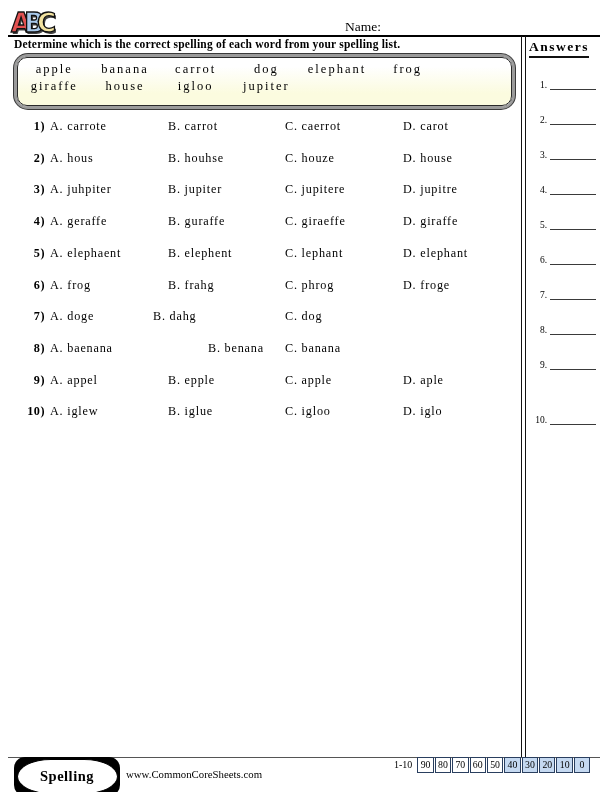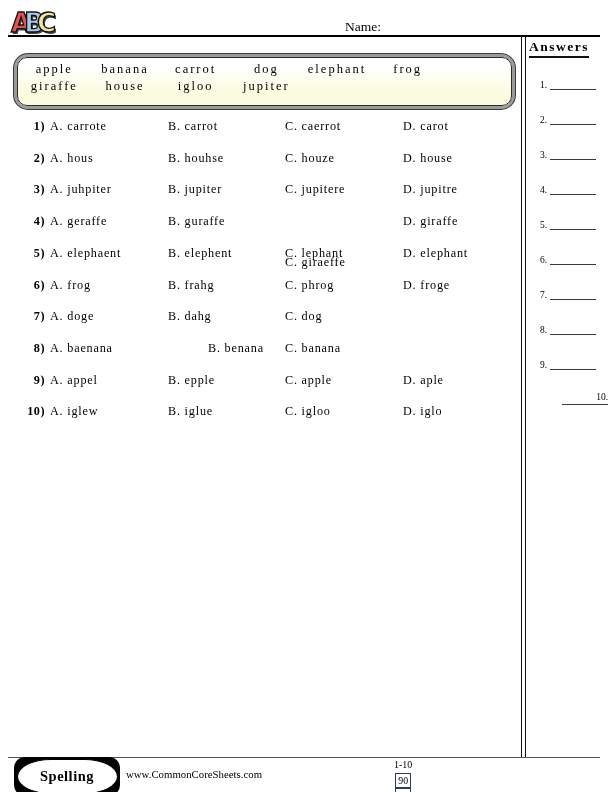--- a/index.html
+++ b/index.html
@@ -45,37 +45,38 @@
   .ans-blank { width:46px; height:11px; margin-left:3px; border-bottom:1.7px solid #3a3a3a; }
   
   .footer-rule { position:absolute; left:8px; top:757px; width:592px; border-top:1.6px solid #555; }
   .badge { position:absolute; left:14px; top:757px; width:106px; height:39px;
            background:#000; border-radius:11px; }
   .badge-oval { position:absolute; left:2.5px; top:2px; right:2.5px; bottom:2px;
                 background:#fff; border:1.5px solid #000; border-radius:50% / 75%;
                 display:flex; align-items:center; justify-content:center;
                 font-size:14.5px; font-weight:bold; letter-spacing:0.5px; }
   .website { position:absolute; left:126px; top:768px; font-size:10.8px; }
-  .score-row { position:absolute; left:394px; top:757px; height:16px; display:flex; align-items:stretch;flex-direction:column; }
+  .score-row { position:absolute; left:394px; top:757px; height:16px; display:flex; align-items:stretch; }
   .score-label { font-size:10px; line-height:16px; margin-right:4px; }
   .score-cell { width:16.4px; margin-left:1px; border:1px solid #2a3f5f; background:#fff;
                 font-size:9.8px; line-height:13px; text-align:center; }
   .score-cell.hl { background:#c5d9f1; }
 </style>
 </head>
 <body>
 
 <div id="page">
 
   <div class="logo">
     <span class="l-a">A</span><span class="l-b">B</span><span class="l-c">C</span>
   </div>
   <div class="name-label">Name:</div>
   <div class="header-rule"></div>
 
+  <div class="instruction">Determine which is the correct spelling of each word from your spelling list.</div>
 
   <div class="bank-outer">
     <div class="bank-inner"></div>
     <div class="bank-grid" id="bank-grid">
         <span>apple</span>
         <span>banana</span>
         <span>carrot</span>
         <span>dog</span>
         <span>elephant</span>
         <span>frog</span>
@@ -107,41 +108,41 @@
         <span class="q-num">3)</span>
         <span class="q-opt" style="left: 36px;">A. juhpiter</span>
         <span class="q-opt" style="left: 154px;">B. jupiter</span>
         <span class="q-opt" style="left: 271px;">C. jupitere</span>
         <span class="q-opt" style="left: 389px;">D. jupitre</span>
       </div>
       <div class="q-row" style="top: 214.1px;">
         <span class="q-num">4)</span>
         <span class="q-opt" style="left: 36px;">A. geraffe</span>
         <span class="q-opt" style="left: 154px;">B. guraffe</span>
-        <span class="q-opt" style="left: 271px; margin-top: 41px;">C. giraeffe</span>
+        <span class="q-opt" style="left: 271px;">C. giraeffe</span>
         <span class="q-opt" style="left: 389px;">D. giraffe</span>
       </div>
       <div class="q-row" style="top: 245.8px;">
         <span class="q-num">5)</span>
         <span class="q-opt" style="left: 36px;">A. elephaent</span>
         <span class="q-opt" style="left: 154px;">B. elephent</span>
         <span class="q-opt" style="left: 271px;">C. lephant</span>
         <span class="q-opt" style="left: 389px;">D. elephant</span>
       </div>
       <div class="q-row" style="top: 277.5px;">
         <span class="q-num">6)</span>
         <span class="q-opt" style="left: 36px;">A. frog</span>
         <span class="q-opt" style="left: 154px;">B. frahg</span>
         <span class="q-opt" style="left: 271px;">C. phrog</span>
         <span class="q-opt" style="left: 389px;">D. froge</span>
       </div>
       <div class="q-row" style="top: 309.2px;">
         <span class="q-num">7)</span>
         <span class="q-opt" style="left: 36px;">A. doge</span>
-        <span class="q-opt" style="left: 154px;">B. dahg</span>
+        <span class="q-opt" style="left: 139px;">B. dahg</span>
         <span class="q-opt" style="left: 271px;">C. dog</span>
       </div>
       <div class="q-row" style="top: 340.9px;">
         <span class="q-num">8)</span>
         <span class="q-opt" style="left: 36px;">A. baenana</span>
         <span class="q-opt" style="left: 154px; margin-left: 40px;">B. benana</span>
         <span class="q-opt" style="left: 271px;">C. banana</span>
       </div>
       <div class="q-row" style="top: 372.6px;">
         <span class="q-num">9)</span>
@@ -191,21 +192,21 @@
         <span class="ans-blank"></span>
       </div>
       <div class="ans-item" style="top: 322px;">
         <span class="ans-num">8.</span>
         <span class="ans-blank"></span>
       </div>
       <div class="ans-item" style="top: 357px;">
         <span class="ans-num">9.</span>
         <span class="ans-blank"></span>
       </div>
-      <div class="ans-item" style="top: 392px; flex-direction: column;">
+      <div class="ans-item" style="top: 412px;">
         <span class="ans-num">10.</span>
         <span class="ans-blank"></span>
       </div>
     </div>
 
   <div class="footer-rule"></div>
   <div class="badge">
     <div class="badge-oval">Spelling</div>
   </div>
   <div class="website">www.CommonCoreSheets.com</div>

